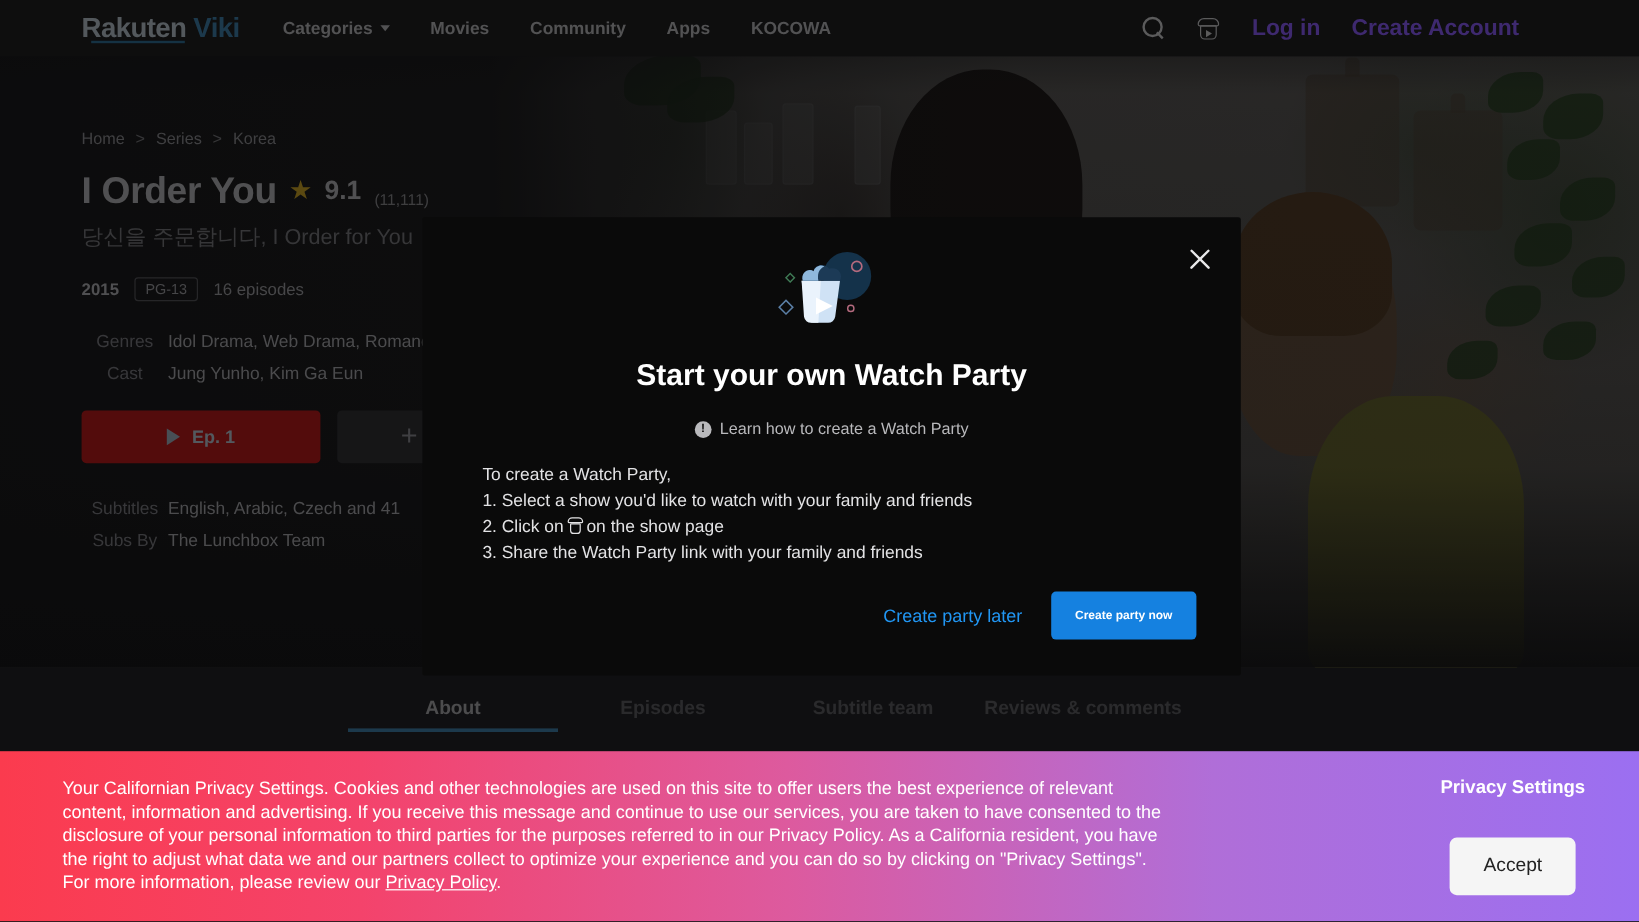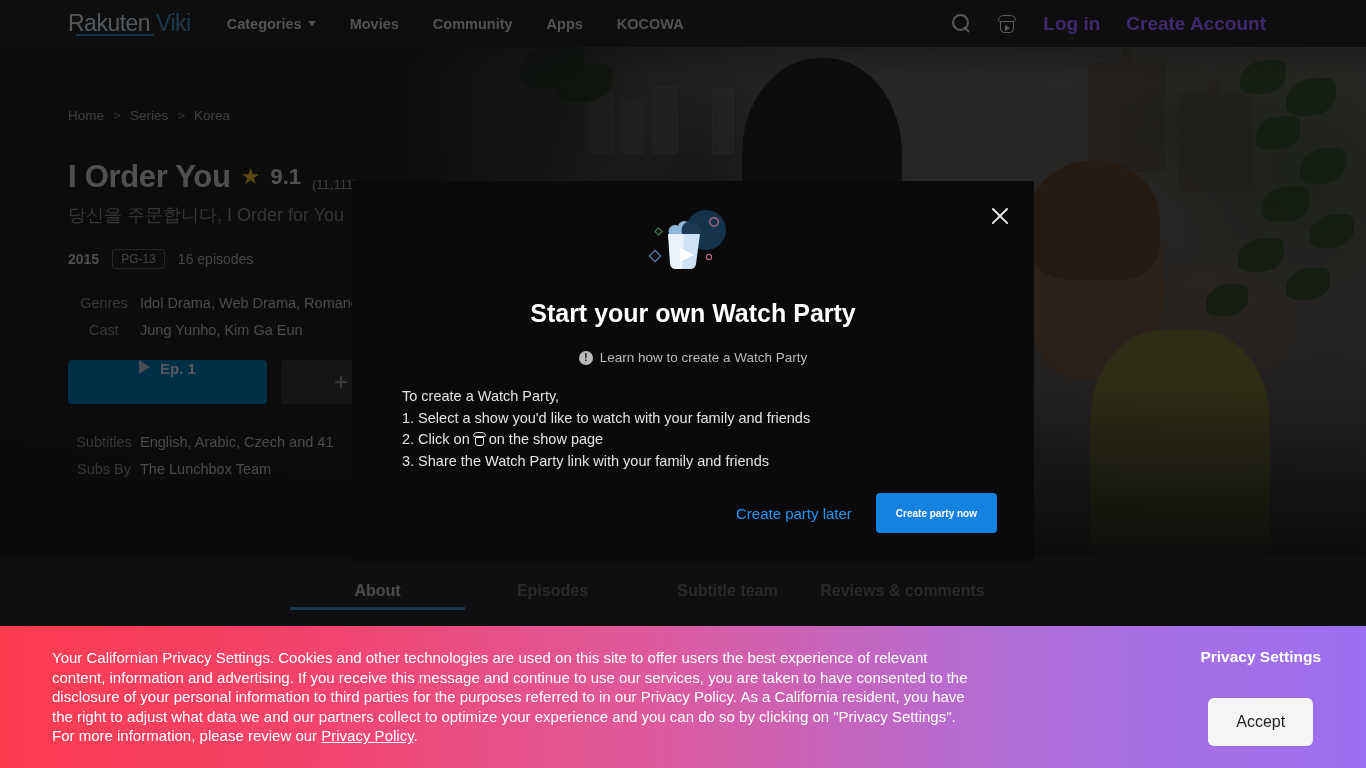--- a/index.html
+++ b/index.html
@@ -47,21 +47,21 @@
       linear-gradient(90deg, rgba(24,24,26,0.97) 0%, rgba(24,24,26,0.95) 30%, rgba(24,24,26,0.62) 48%, rgba(24,24,26,0.45) 62%, rgba(24,24,26,0.42) 100%),
       linear-gradient(180deg, rgba(24,24,26,0.85) 0%, rgba(24,24,26,0.25) 14%, rgba(24,24,26,0.30) 70%, rgba(24,24,26,0.95) 100%);
   }
 
   
   .header {
     position:absolute; left:0; top:0; width:1366px; height:47px;
     background: #1f1f21; z-index: 40;
     display:flex; align-items:center;
   }
-  .logo { margin-left: 68px; font-size: 23px; font-weight: normal; letter-spacing: -0.5px;
+  .logo { margin-left: 68px; font-size: 23px; font-weight: bold; letter-spacing: -0.5px;
           color:#b9c4cc; position:relative; }
   .logo .viki { color:#3f7fa8; }
   .logo .underline { position:absolute; left:8px; bottom:1px; width:78px; height:2px; background:#2f6f96; }
   .nav { display:flex; align-items:center; margin-left: 36px; gap: 34px; }
   .nav-item { color:#b6b6b8; font-size:14.5px; font-weight:bold; cursor:pointer; white-space:nowrap;
               display:flex; align-items:center; gap:6px; }
   .caret { width:0;height:0;border-left:4.5px solid transparent;border-right:4.5px solid transparent;
            border-top:5px solid #b6b6b8; display:inline-block; }
   .header-right { margin-left:auto; margin-right:100px; display:flex; align-items:center; gap:26px; }
   .hr-link { color:#8b5cf6; font-size:19px; font-weight:bold; cursor:pointer; white-space:nowrap;}
@@ -74,39 +74,39 @@
   .icon-bucket .lid{position:absolute;left:1px;top:1px;width:18px;height:7px;border:1.6px solid #c9c9cb;border-radius:9px 9px 3px 3px;}
   .icon-bucket .cup{position:absolute;left:3px;top:7px;width:14px;height:12px;border:1.6px solid #c9c9cb;border-radius:1px 1px 4px 4px;}
   .icon-bucket .play{position:absolute;left:8px;top:11px;width:0;height:0;border-left:5px solid #c9c9cb;border-top:3.5px solid transparent;border-bottom:3.5px solid transparent;}
 
   
   .hero-content { position:absolute; left:68px; top:108px; z-index:10; }
   .breadcrumb { font-size:13.5px; color:#8c8c90; display:flex; align-items:center; gap:9px; }
   .breadcrumb span.sep { color:#77777b; }
   .breadcrumb a { color:#8c8c90; text-decoration:none; cursor:pointer; }
 
-  .title-row { display:flex; align-items:center; gap:10px; margin-top:36px;text-align:right; }
+  .title-row { display:flex; align-items:center; gap:10px; margin-top:18px;text-align:right; }
   .title { font-size:31px; font-weight:bold; color:#b2b2b5; letter-spacing:-0.3px;}
   .star { color:#c9a227; font-size:22px; line-height:1; }
   .rating { font-size:22px; font-weight:bold; color:#b2b2b5;}
   .rating-count { font-size:13px; color:#89898d; margin-left:1px; align-self:flex-end; padding-bottom:3px;}
 
   .subtitle-native { font-size:18px; color:#78787c; margin-top:8px; }
   .meta-row { display:flex; align-items:center; gap:13px; margin-top:22px; }
   .meta-year { font-size:14px; font-weight:bold; color:#b0b0b3;}
   .meta-rating-box { font-size:12px; color:#9b9b9f; border:1px solid #55555a; border-radius:3px; padding:2px 8px;}
   .meta-eps { font-size:14px; color:#9b9b9f;}
 
   .info-table { margin-top:26px;text-align:center; }
   .info-line { display:flex; margin-bottom:11px; font-size:14.5px; }
   .info-label { width:72px; color:#7b7b80; flex:none;}
   .info-value { color:#a6a6aa; }
 
   .btn-row { display:flex; gap:14px; margin-top:22px; }
-  .btn-play { width:199px;height:44px;background:#0369a1;border-radius:4px;display:flex;align-items:flex-start;
+  .btn-play { width:199px;height:44px;background:#b91c1c;border-radius:4px;display:flex;align-items:center;
               justify-content:center;gap:10px;color:#b8c6d2;font-size:15px;font-weight:bold;cursor:pointer;}
   .btn-play .tri{width:0;height:0;border-left:11px solid #9fb0bd;border-top:7px solid transparent;border-bottom:7px solid transparent;}
   .btn-add { width:120px;height:44px;background:#313134;border-radius:4px;display:flex;align-items:center;
              justify-content:center;color:#8d8d92;font-size:24px;cursor:pointer;}
 
   .sub-table { margin-top:30px; }
 
   
   .tabs { position:absolute; left:0; top:556px; width:1366px; height:70px; background:#232326; z-index:8;
           display:flex; align-items:center; }

